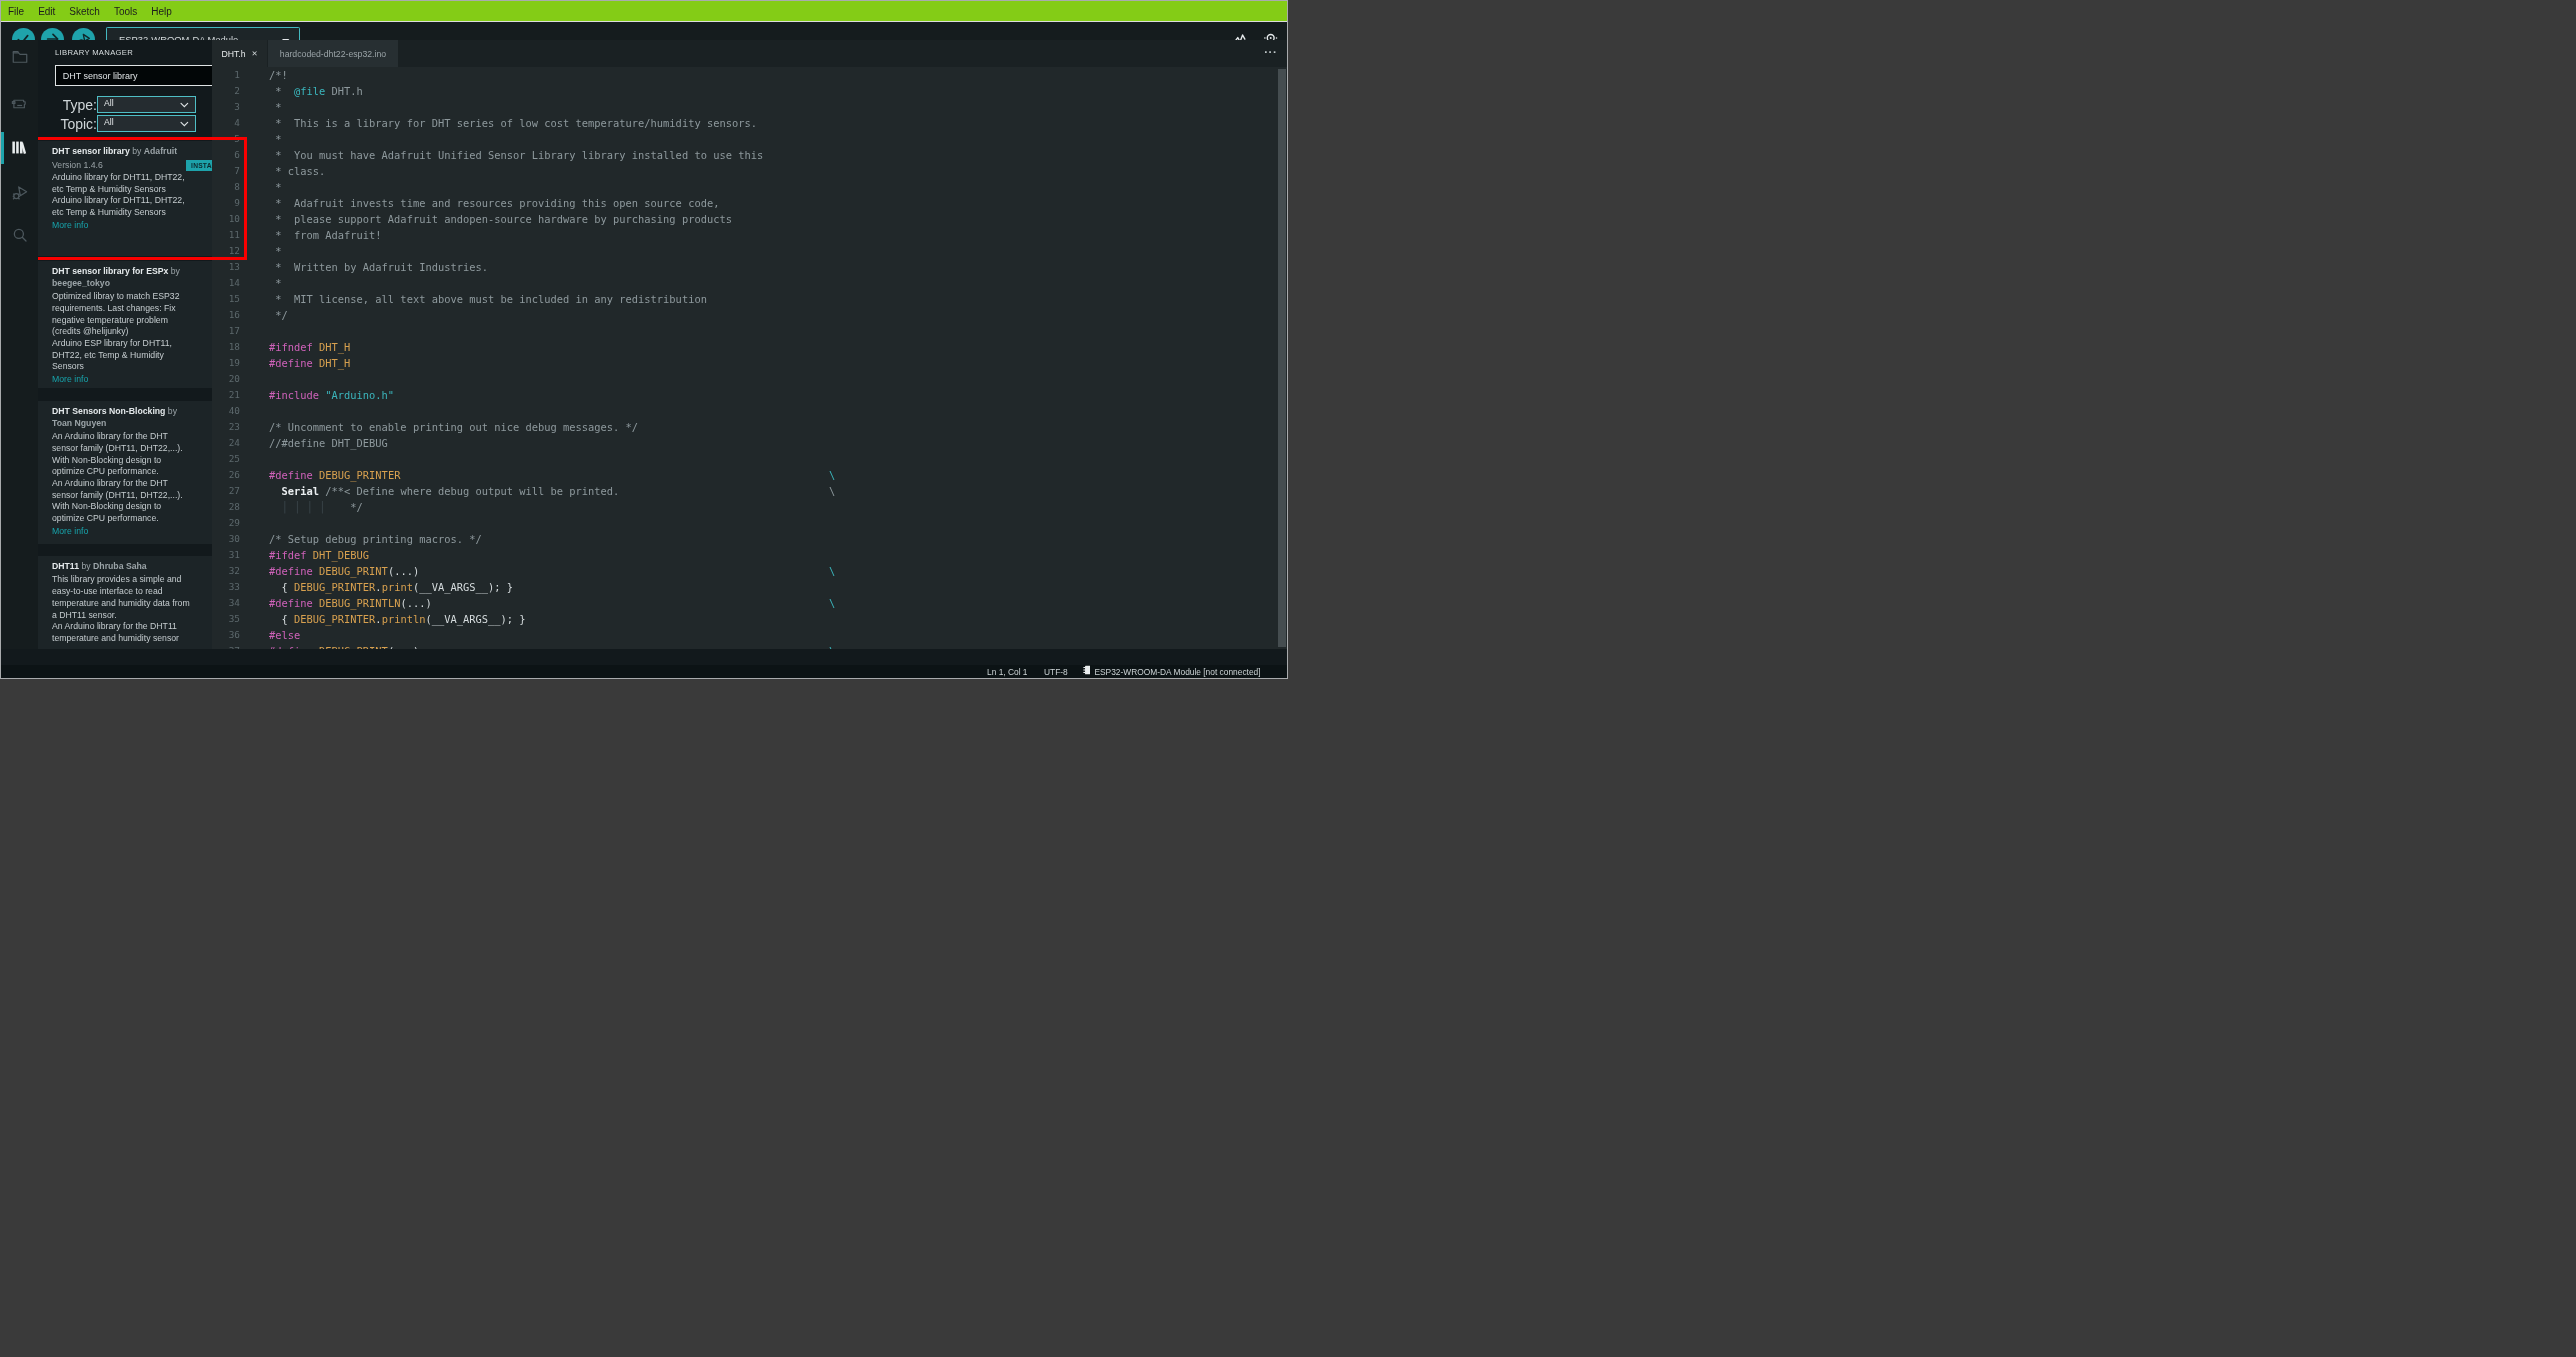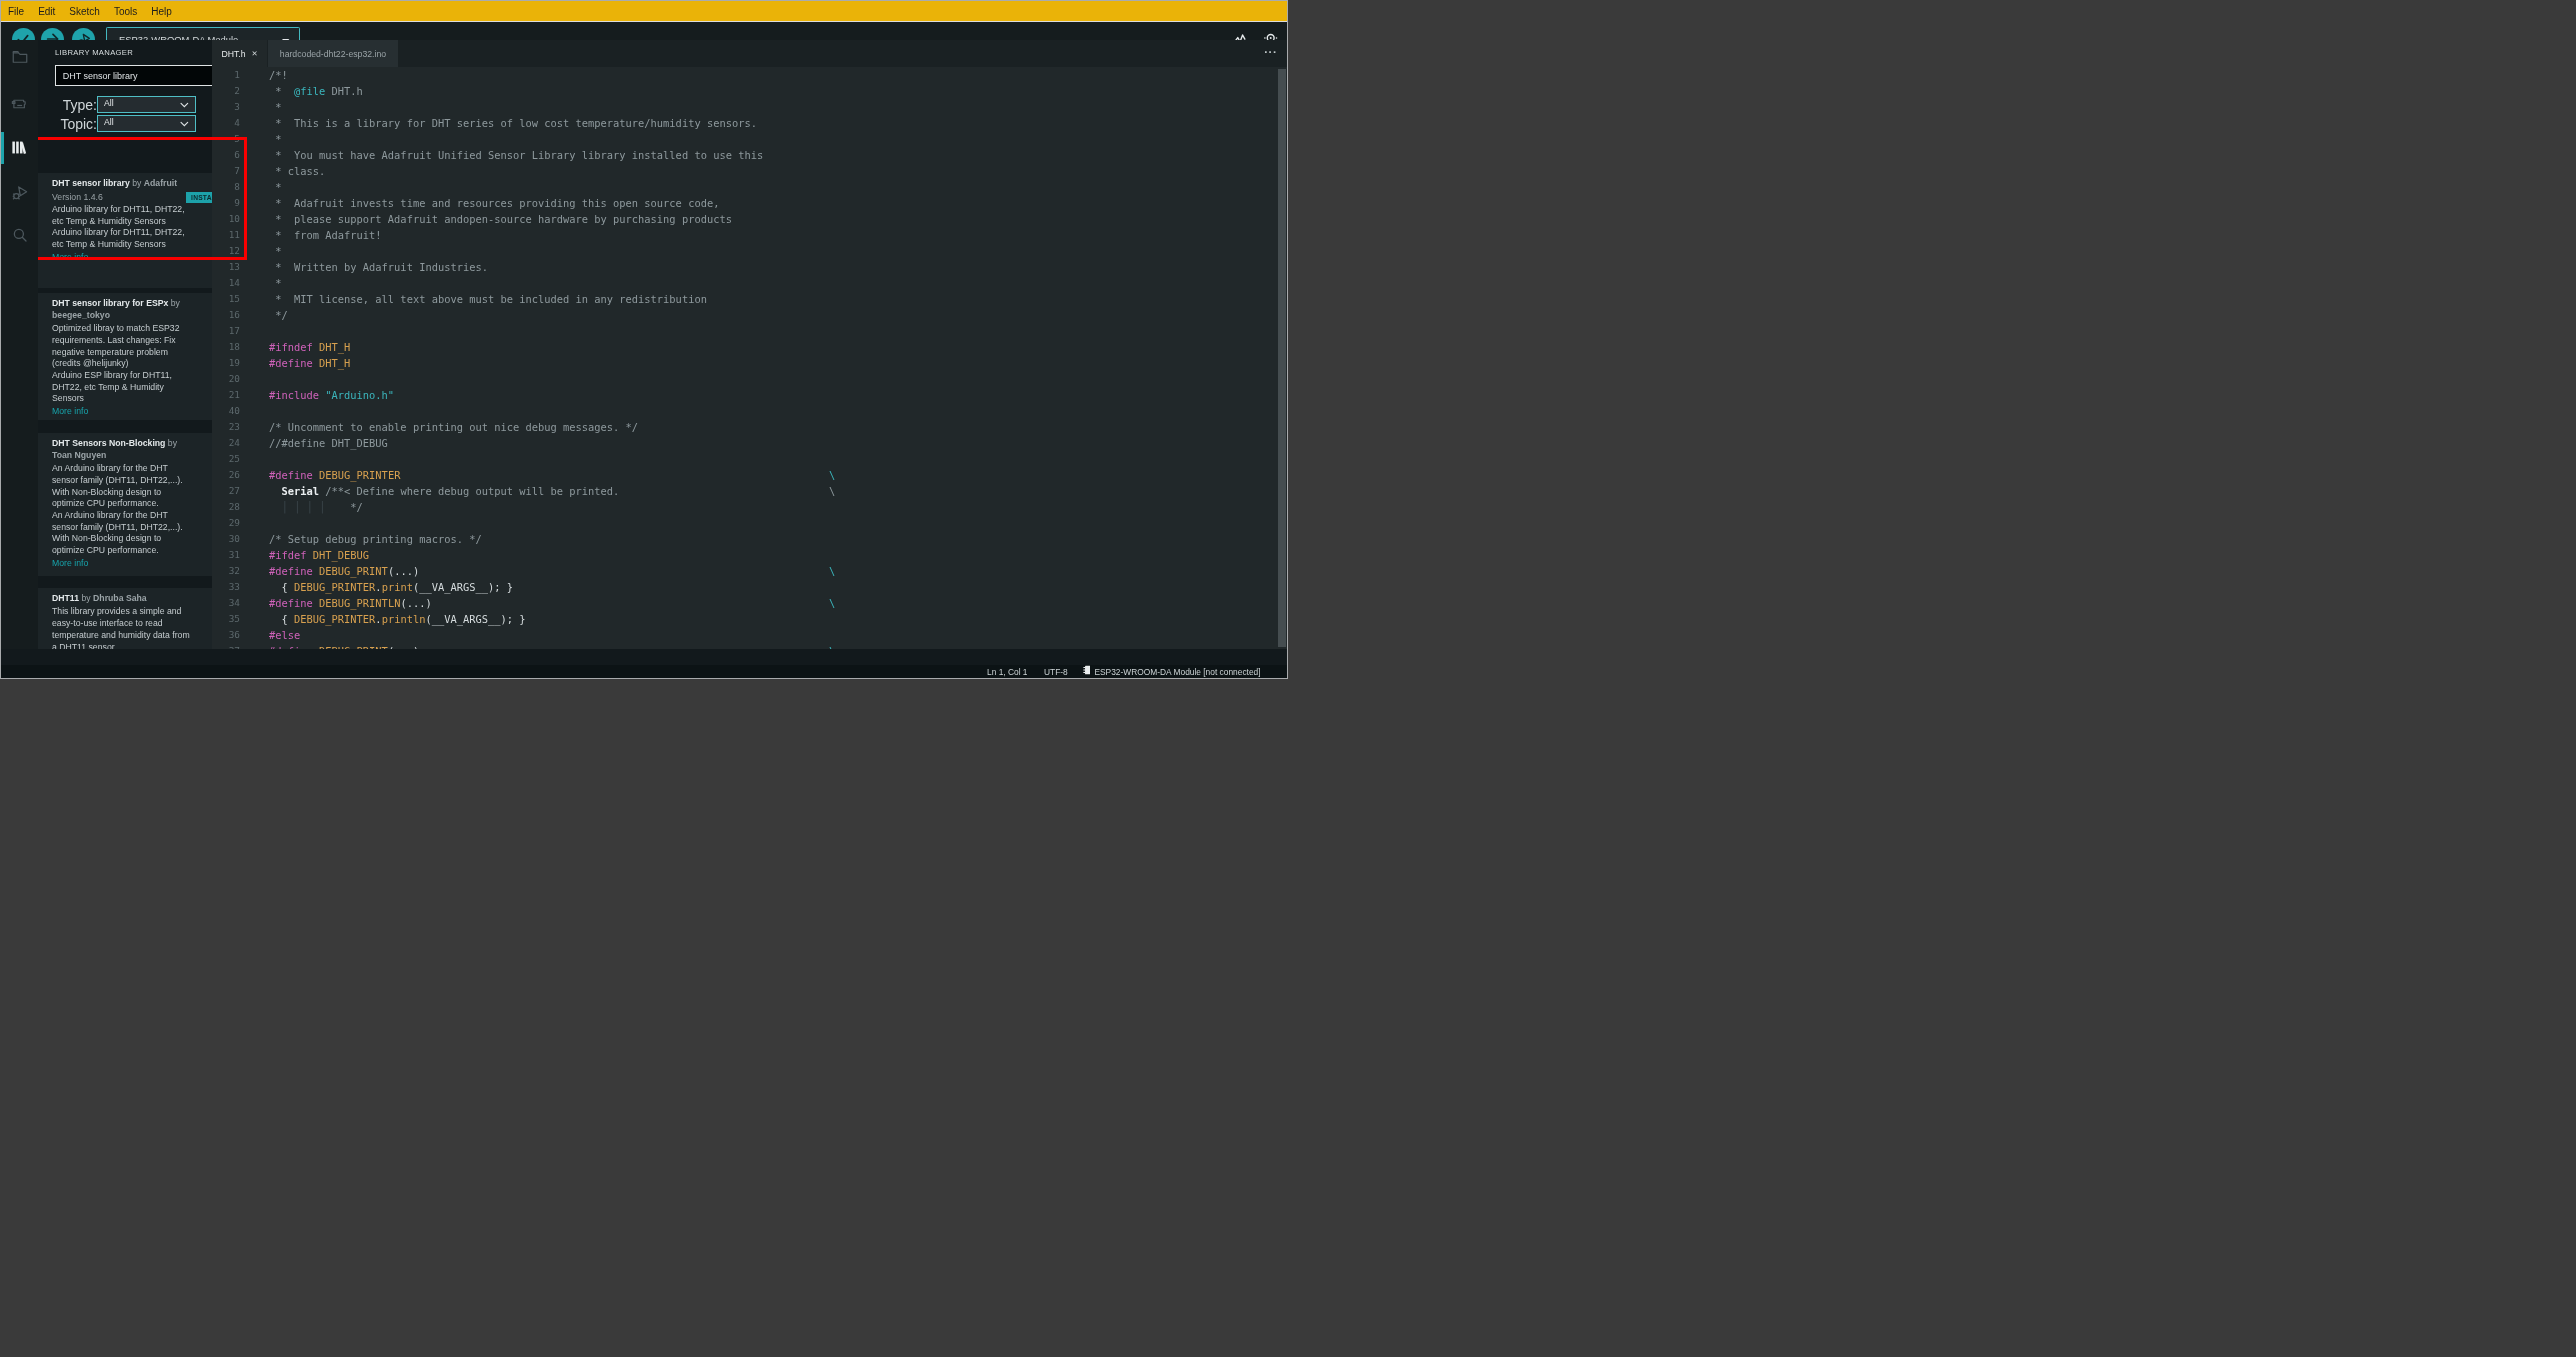--- a/index.html
+++ b/index.html
@@ -3,21 +3,21 @@
 <meta charset="utf-8">
 <style>
   * { margin:0; padding:0; box-sizing:border-box; }
   html,body { background:#3a3a3a; }
   body { font-family:"Liberation Sans", sans-serif; }
   .win { position:relative; width:1288px; height:679px; background:#12191c;
          border:0.7px solid #a9abad; overflow:hidden; }
 
   
   .menubar { position:absolute; left:0; top:0; width:100%; height:21.4px;
-             background:#eab308; border-bottom:0.7px solid #dcdcdc; line-height:21.4px; }
+             background:#84cc16; border-bottom:0.7px solid #dcdcdc; line-height:21.4px; }
   .menu-item { display:inline-block; padding:0 7px; font-size:10px; color:#1d1d1d; cursor:default; }
 
   
   .toolbar { position:absolute; left:0; top:21.4px; width:100%; height:34px; background:#151c1e; }
   .tbtn { position:absolute; top:5.4px; width:23px; height:23px; border-radius:50%;
           background:#1fa3ab; display:flex; align-items:center; justify-content:center; }
   .tbtn svg { display:block; }
   .board-selector { position:absolute; left:105px; top:4.7px; width:194px; height:25px;
           background:#1d2528; border:0.7px solid #44b9c0; border-radius:1.3px;
           display:flex; align-items:center; padding:0 9.4px 0 12px; }
@@ -40,21 +40,21 @@
               color:#d9dfe1; }
   .lm-search { position:absolute; left:17px; top:25px; width:185px; height:21px;
                background:#020607; border:0.7px solid #dfe3e4; color:#dfe3e5;
                font-size:9px; padding:0 6.7px; font-family:"Liberation Sans",sans-serif; outline:none; }
   .filter-row { position:absolute; left:17px; height:17px; display:flex; align-items:center; }
   .filter-label { width:42px; font-size:14px; color:#cfd6d8;text-align:right; }
   .filter-select { width:99px; height:17px; background:#252c30; border:0.7px solid #4fbec5;
                    display:flex; align-items:flex-start; padding:1px 6px; }
   .filter-value { flex:1; font-size:8.7px; color:#dfe3e5; }
   .card { position:absolute; left:0; width:206px; background:#1c2427; padding:5.4px 8px 5.4px 14px;
-          overflow:hidden;margin-top:32px; }
+          overflow:hidden; }
   .card-title { font-size:8.7px; line-height:11.7px; white-space:pre-line; }
   .tw { color:#e4e9eb; font-weight:bold; }
   .tb { color:#9ba4a8; }
   .ta { color:#9ba4a8; font-weight:bold; }
   .card-version { font-size:8.7px; color:#9ba4a8; line-height:12px; margin-top:0.7px; }
   .badge { position:absolute; right:9.4px; top:19.4px; background:#1da2aa; color:#0c2a2e;
            font-size:6.7px; font-weight:bold; letter-spacing:0.2px; padding:2px 4.7px; }
   .card-desc { font-size:8.7px; color:#c6cdd0; line-height:11.7px; white-space:pre-line; margin-top:1.3px; }
   .card-more { font-size:8.7px; color:#17a3ab; line-height:11.7px; margin-top:1.3px; cursor:pointer; }
   .panel-scrollthumb { position:absolute; left:206px; top:107px; width:3.4px; height:115px; background:#434c4f; }

